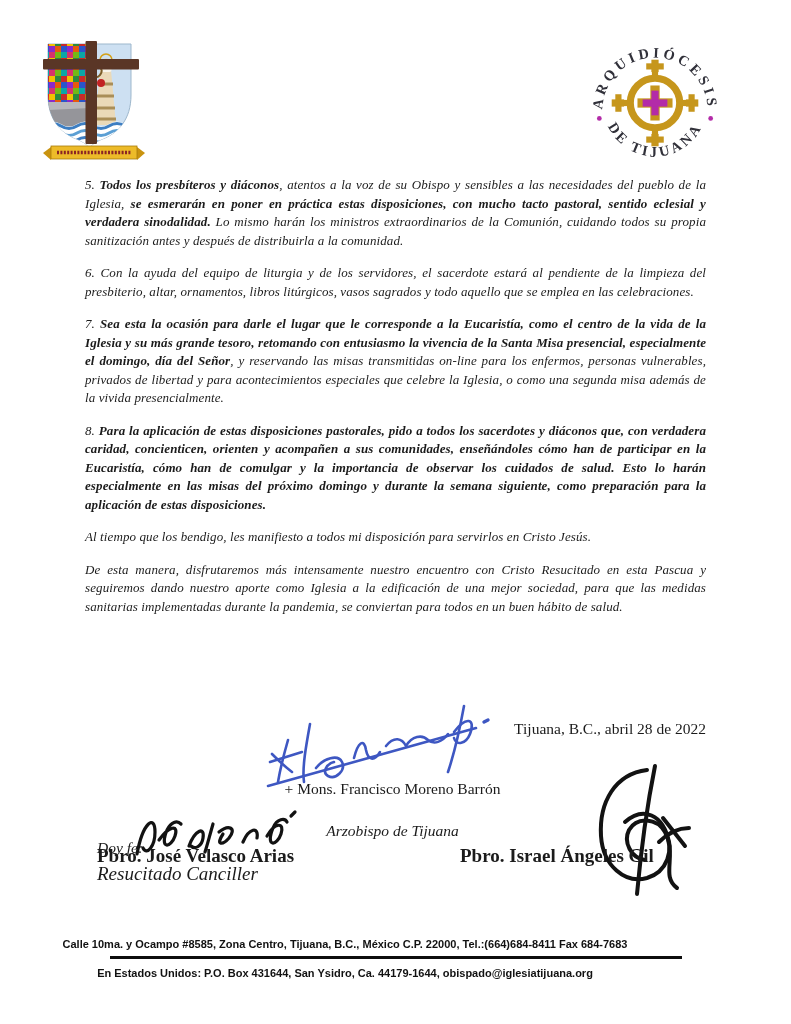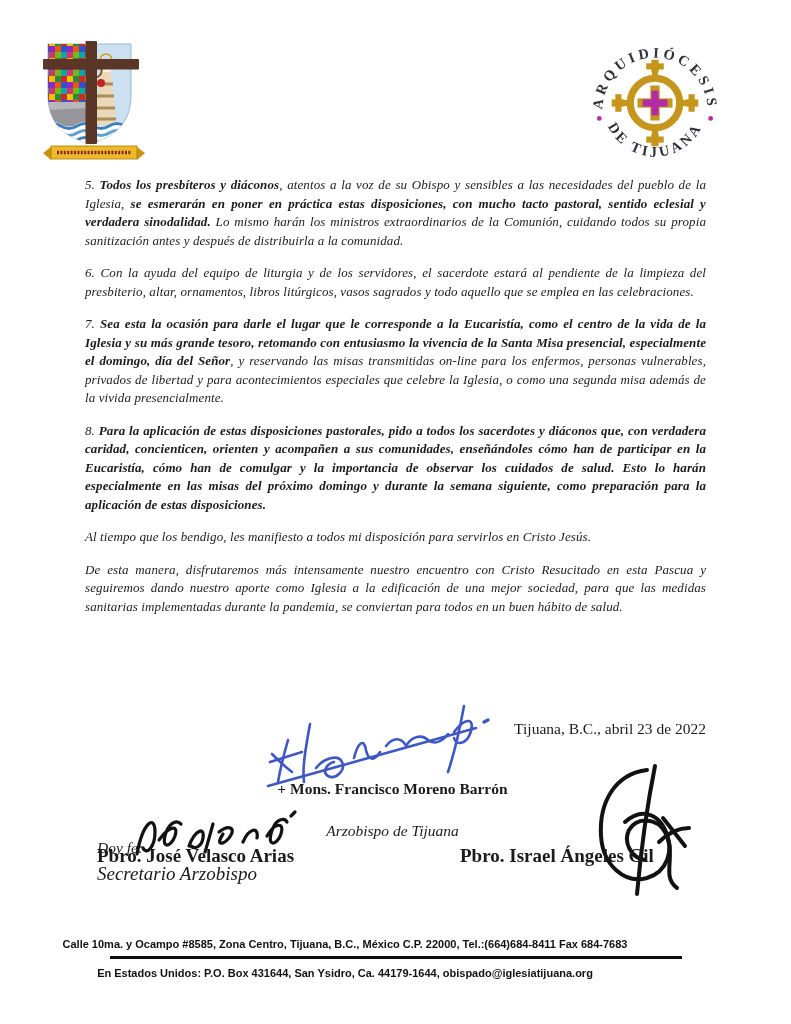--- a/index.html
+++ b/index.html
@@ -15,21 +15,21 @@
   .body-text { left:85px; top:176px; width:621px; }
   .para {
     font-size:13px; line-height:18.5px; text-align:justify;
     margin-bottom:14px; letter-spacing:.1px;font-style:italic;
   }
   .para b { font-weight:bold; }
 
   
   .date-line { left:400px; top:720px; width:306px; text-align:right; font-size:15.5px; }
   .archbishop { left:240px; top:780px; width:305px; text-align:center; font-size:15.5px; line-height:18px; }
-  .archbishop .name { font-weight:bold;text-align:center; }
+  .archbishop .name { font-weight:normal;text-align:center; }
   .archbishop .title { font-style:italic;margin-top:24px; }
   .doyfe { left:97px; top:815px; font-size:15.5px; font-style:italic;margin-top:24px; }
   .sig-block { font-size:19px; line-height:18px; }
   .sig-left  { left:97px;  top:847px; width:260px; text-align:left; }
   .sig-right { left:460px; top:847px; width:240px; text-align:left; }
   .sig-block .name { font-weight:bold; }
   .sig-block .title { font-style:italic; }
 
   
   .footer-line {
@@ -170,21 +170,21 @@
 
     <p class="para"><span>7. </span><b>Sea esta la ocasión para darle el lugar que le corresponde a la Eucaristía, como el centro de la vida de la Iglesia y su más grande tesoro, retomando con entusiasmo la vivencia de la Santa Misa presencial, especialmente el domingo, día del Señor</b><span>, y reservando las misas transmitidas on-line para los enfermos, personas vulnerables, privados de libertad y para acontecimientos especiales que celebre la Iglesia, o como una segunda misa además de la vivida presencialmente.</span></p>
 
     <p class="para"><span>8. </span><b>Para la aplicación de estas disposiciones pastorales, pido a todos los sacerdotes y diáconos que, con verdadera caridad, concienticen, orienten y acompañen a sus comunidades, enseñándoles cómo han de participar en la Eucaristía, cómo han de comulgar y la importancia de observar los cuidados de salud. Esto lo harán especialmente en las misas del próximo domingo y durante la semana siguiente, como preparación para la aplicación de estas disposiciones.</b></p>
 
     <p class="para"><span>Al tiempo que los bendigo, les manifiesto a todos mi disposición para servirlos en Cristo Jesús.</span></p>
 
     <p class="para"><span>De esta manera, disfrutaremos más intensamente nuestro encuentro con Cristo Resucitado en esta Pascua y seguiremos dando nuestro aporte como Iglesia a la edificación de una mejor sociedad, para que las medidas sanitarias implementadas durante la pandemia, se conviertan para todos en un buen hábito de salud.</span></p>
   </div>
 
-  <div class="abs date-line">Tijuana, B.C., abril 23 de 2022</div>
+  <div class="abs date-line">Tijuana, B.C., abril 28 de 2022</div>
 
   <div class="abs" style="left:258px; top:694px;">
     <svg width="250" height="100" viewBox="0 0 250 100">
       <g fill="none" stroke-width="2.6" stroke-linecap="round" stroke="#3E57C2">
         <path d="M14,60 C20,66 26,72 34,78"></path>
         <path d="M30,46 C26,60 22,76 20,88"></path>
         <path d="M12,68 L44,58"></path>
         <path d="M52,30 C48,52 44,74 46,88"></path>
         <path d="M58,74 C66,64 80,60 84,68 C88,76 78,86 70,82 C64,79 68,70 76,68"></path>
         <path d="M96,64 C100,48 106,44 108,56 C110,66 116,68 122,58"></path>
@@ -214,21 +214,21 @@
         <path d="M94,26 C104,18 112,22 104,32 C98,39 90,40 98,28"></path>
         <path d="M118,36 C124,22 134,20 132,32"></path>
         <path d="M142,30 C150,16 160,16 156,28 C152,40 140,42 148,22 C152,12 160,12 162,16"></path>
         <path d="M166,10 L170,6"></path>
       </g>
     </svg>
   </div>
 
   <div class="abs sig-block sig-left">
     <div class="name">Pbro. José Velasco Arias</div>
-    <div class="title">Secretario Arzobispo</div>
+    <div class="title">Resucitado Canciller</div>
   </div>
 
   <div class="abs" style="left:585px; top:758px;">
     <svg width="115" height="145" viewBox="0 0 115 145">
       <g fill="none" stroke-width="4" stroke-linecap="round" stroke="#121212">
         <path d="M62,12 C30,16 14,44 16,78 C18,108 40,126 62,120 C82,114 90,92 80,74 C72,60 52,58 44,72 C38,84 46,100 60,102"></path>
         <path d="M70,8 C62,48 56,92 52,136"></path>
         <path d="M40,64 C58,48 78,56 84,84 C88,104 78,120 92,130"></path>
         <path d="M78,60 L100,88"></path>
         <path d="M74,84 C84,74 94,70 104,70"></path>

